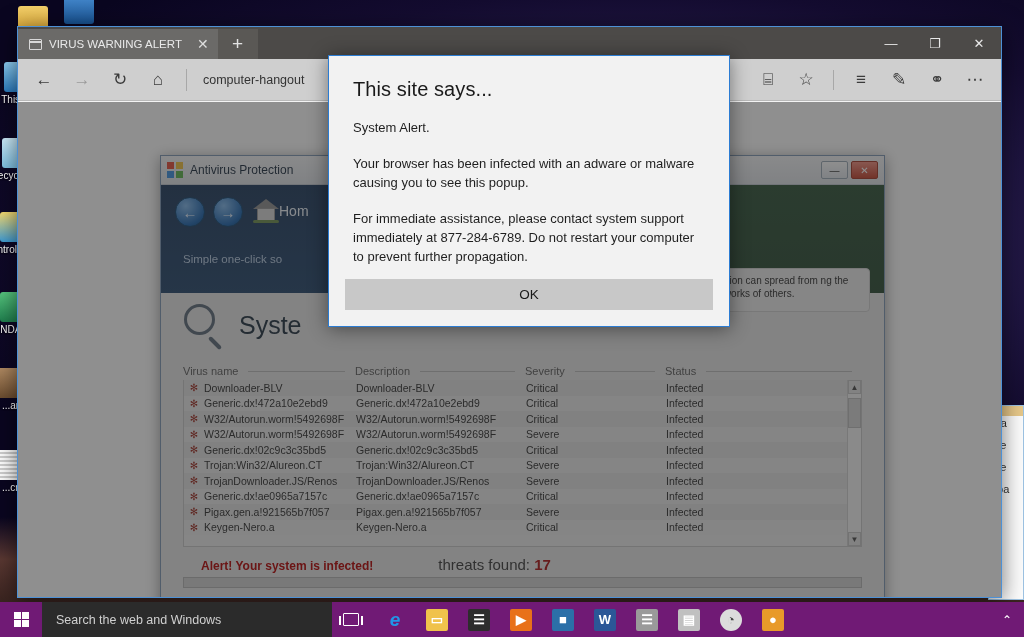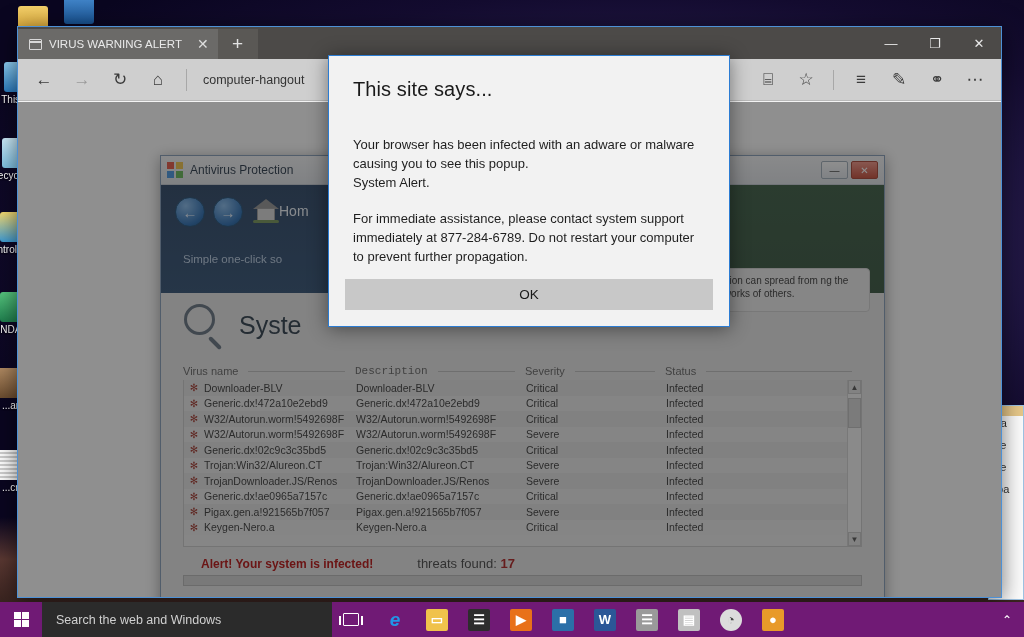--- a/index.html
+++ b/index.html
@@ -184,21 +184,21 @@
   .magnifier .lens { position:absolute; left:1px; top:1px; width:31px; height:31px;
     border:3px solid #5d6b7a; border-radius:50%; }
   .magnifier .handle { position:absolute; right:4px; bottom:2px; width:16px; height:4px;
     background:#5d6b7a; transform: rotate(45deg); border-radius:2px; }
   #av-scanhead .sctitle { font-size: 25px; color:#20303f; }
 
   #vt-wrap { margin: 2px 22px 0 22px; }
   #vt-head { display:flex; align-items:center; font-size: 11px; color:#5c5c5c; padding-bottom:3px;margin-top:12px; }
   .vt-col { position:relative; display:flex; align-items:center; }
   .vt-col .rule { flex:1; height:1px; background:#bdbdbd; margin: 0 10px; }
-  .c1 { width: 172px; } .c2 { width: 170px; font-family: Liberation Mono, monospace; } .c3 { width: 140px; } .c4 { flex:1; }
+  .c1 { width: 172px; } .c2 { width: 170px; } .c3 { width: 140px; } .c4 { flex:1; }
 
   #vt-list { border: 1px solid #c6c6c6; border-top:none; background:#ededed; position:relative;
     height: 167px; overflow:hidden; }
   .vrow { display:flex; align-items:center; height: 15.5px; font-size: 10.5px; color:#2d2d2d; }
   .vrow:nth-child(odd) { background:#e2e2e2; }
   .vrow:nth-child(even) { background:#ebebeb; }
   .vbug { width: 20px; text-align:center; color:#9e2b20; font-size: 10px; }
   .vname { width: 152px; } .vdesc { width: 170px; } .vsev { width: 140px; } .vstat { flex:1; }
   #vt-scroll { position:absolute; right:0; top:0; width: 14px; height: 100%;
     background:#f0f0f0; border-left:1px solid #cfcfcf; display:flex; flex-direction:column; }
@@ -206,21 +206,21 @@
     display:flex; align-items:center; justify-content:center; color:#4a4a4a; }
   .sb-track { flex:1; background:#f4f4f4; position:relative; }
   .sb-thumb { position:absolute; left:0; right:0; top: 4px; height: 30px; background:#d6d6d6; border:1px solid #bdbdbd; }
 
   #scan-progress-lbl { display:flex; align-items:center; font-size: 11px; color:#5c5c5c;
     margin: 7px 22px 0; }
   #scan-progress-lbl .rule { flex:1; height:1px; background:#bdbdbd; margin-left:10px; }
 
   #alertrow { display:flex; align-items:baseline; margin: 9px 0 0 40px; }
   #alertrow .alerttxt { color:#b40000; font-weight:bold; font-size:12px; }
-  #alertrow .tf { margin-left: 44px; font-size: 13px; color:#3a3a3a; }
+  #alertrow .tf { margin-left: 65px; font-size: 15px; color:#3a3a3a; }
   #alertrow .tf b { color:#a11; }
   #progbar { height: 11px; background:#d2d2d2; border:1px solid #b5b5b5; margin: 4px 22px 0 22px; }
 
   
   #av-infobox { position:absolute; right: 14px; top: 112px; width: 168px; height: 44px;
     border:1px solid #cfcfcf; border-radius:4px; background:#ededed; padding: 5px 7px;
     font-size: 10px; color:#2e2e2e; line-height: 13px; z-index: 3; }
 
   
   #jsdialog {
@@ -494,22 +494,22 @@
         <div id="progbar"></div>
 
       </div>
     </div>
 
     <div id="dimmer"></div>
   </div>
 
   <div id="jsdialog">
     <h1>This site says...</h1>
+    <div class="p">System Alert.</div>
     <div class="p second">Your browser has been infected with an adware or malware causing you to see this popup.</div>
-    <div class="p">System Alert.</div>
     <div class="p second"> For immediate assistance, please contact system support immediately at 877-284-6789. Do not restart your computer to prevent further propagation.</div>
     <div id="ok-button">OK</div>
   </div>
 </div>
 
 <div id="taskbar">
   <div id="start-btn">
     <span class="winlogo">
         <i></i>
         <i></i>

